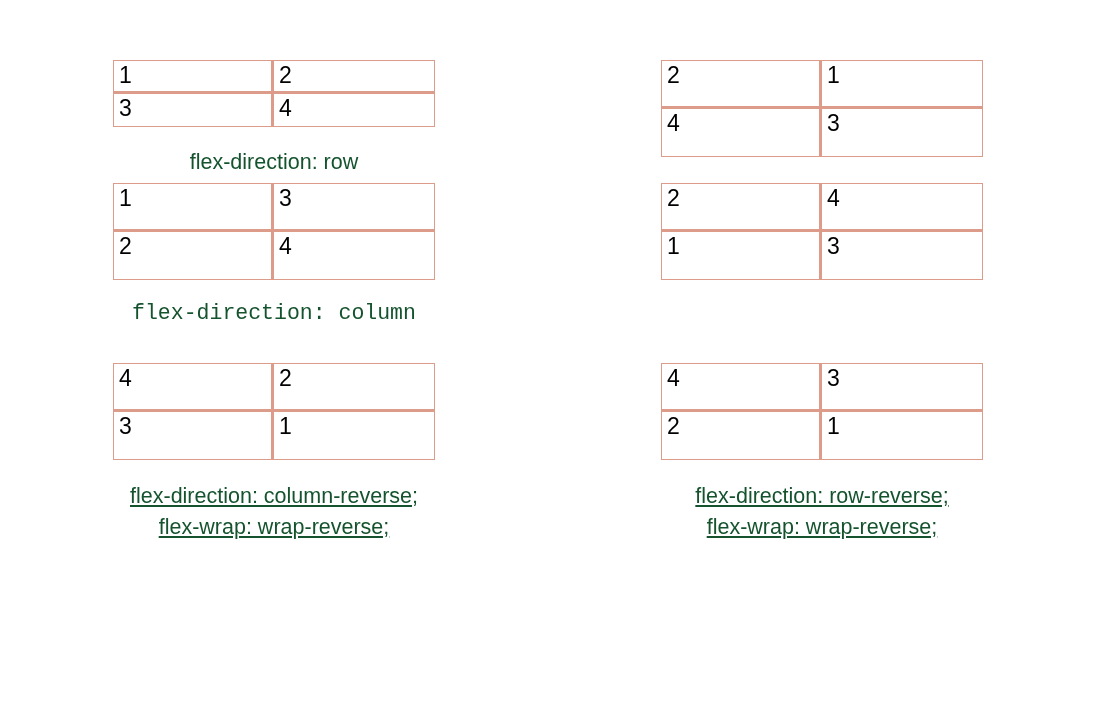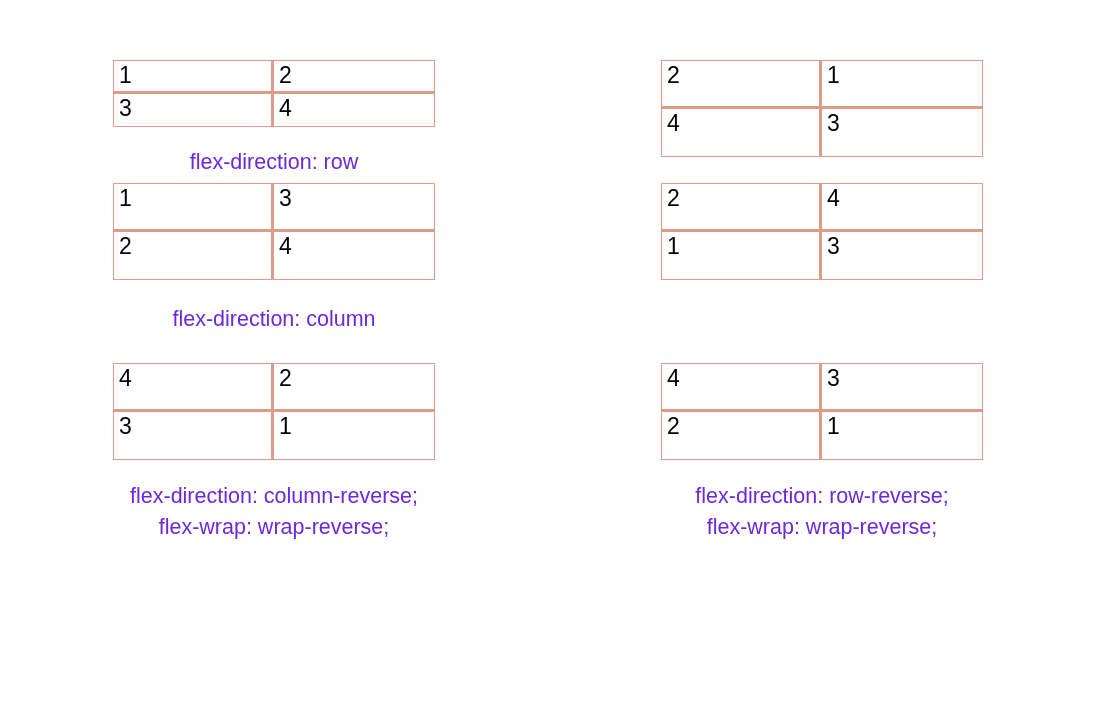--- a/index.html
+++ b/index.html
@@ -71,36 +71,36 @@
   .num {
     display: inline-block;
     margin-top: 2px;
   }
 
   
   .caption {
     margin-top: 20px;
     font-size: 21.5px;
     line-height: 1.42;
-    color: #6d28d9;
+    color: #14532d;
     text-align: center;
     white-space: nowrap;
     font-family: "Liberation Sans", sans-serif;
   }
   .caption .line { display: block; }
   .caption.two-line { margin-top: 22px; }
 
   
   .r1 .boxtable { margin-top: 60px; }
   .r2 .boxtable { margin-top: 5px; }
   .r3 .boxtable { margin-top: 7px; }
 
   .r1 .caption { margin-top: 20px; }
-  .r2 .caption { margin-top: 24px; }
-  .r3 .caption { margin-top: 21px; }
+  .r2 .caption { margin-top: 18px; font-family: Liberation Mono, monospace; }
+  .r3 .caption { margin-top: 21px; text-decoration: underline; }
 </style>
 </head>
 <body>
 
 <div id="page">
   <div class="grid">
 
     <div class="cellblock r1">
       <div class="boxtable">
         <div class="boxcell c0"><span class="num">1</span></div>

